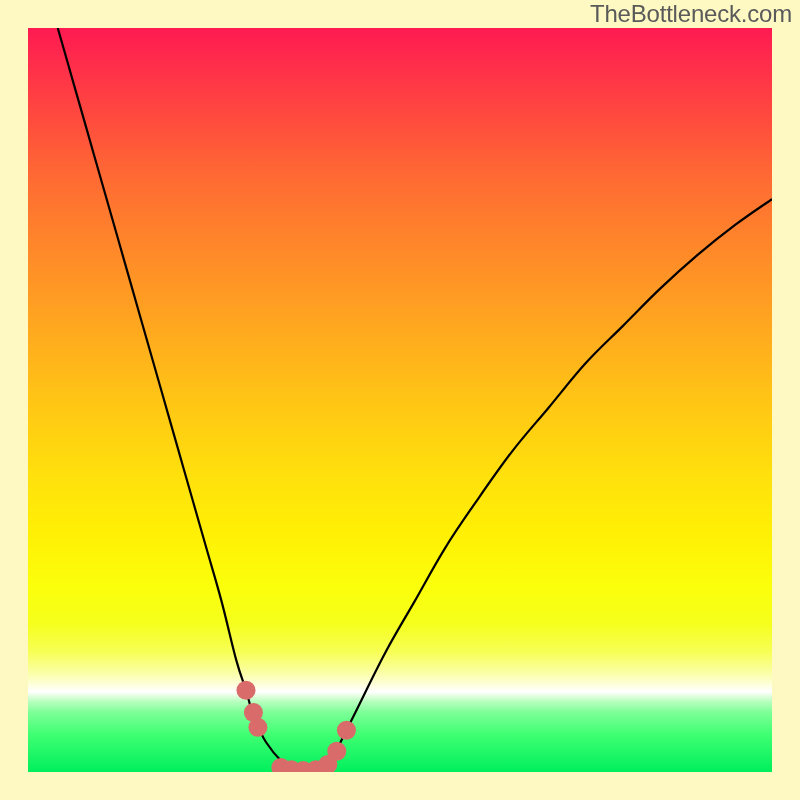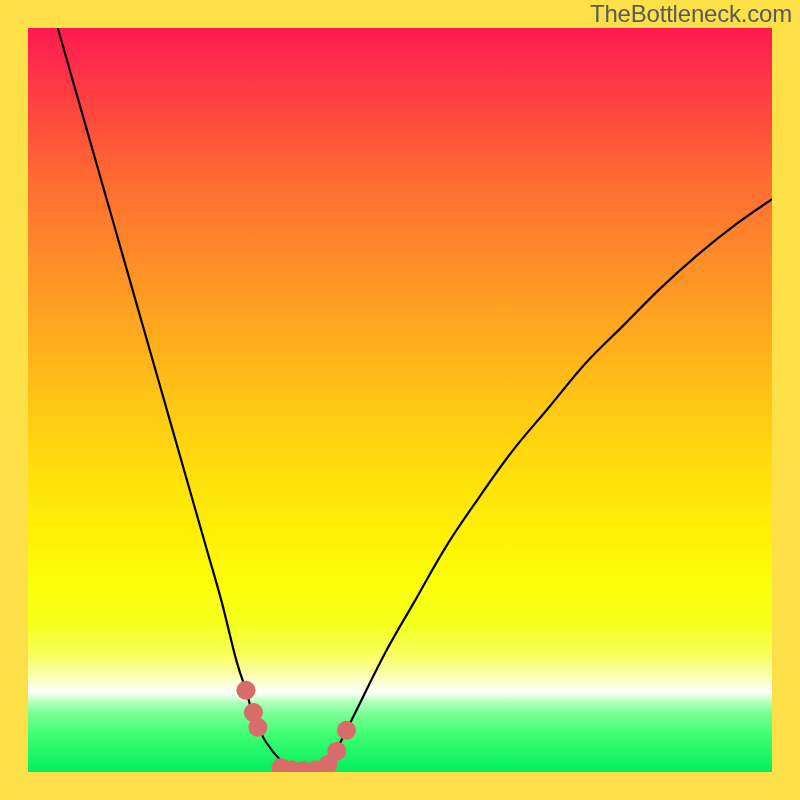--- a/index.html
+++ b/index.html
@@ -8,21 +8,21 @@
     width: 800px;
     height: 800px;
     overflow: hidden;
     background: #000;
     font-family: Arial, Helvetica, sans-serif;
   }
   .outer {
     position: relative;
     width: 800px;
     height: 800px;
-    background: #fde047;
+    background: #fef9c3;
   }
   .attribution {
     position: absolute;
     top: 0;
     right: 8px;
     font-size: 24px;
     font-weight: 400;
     color: #5a5a5a;
     letter-spacing: -0.2px;
     z-index: 10;

